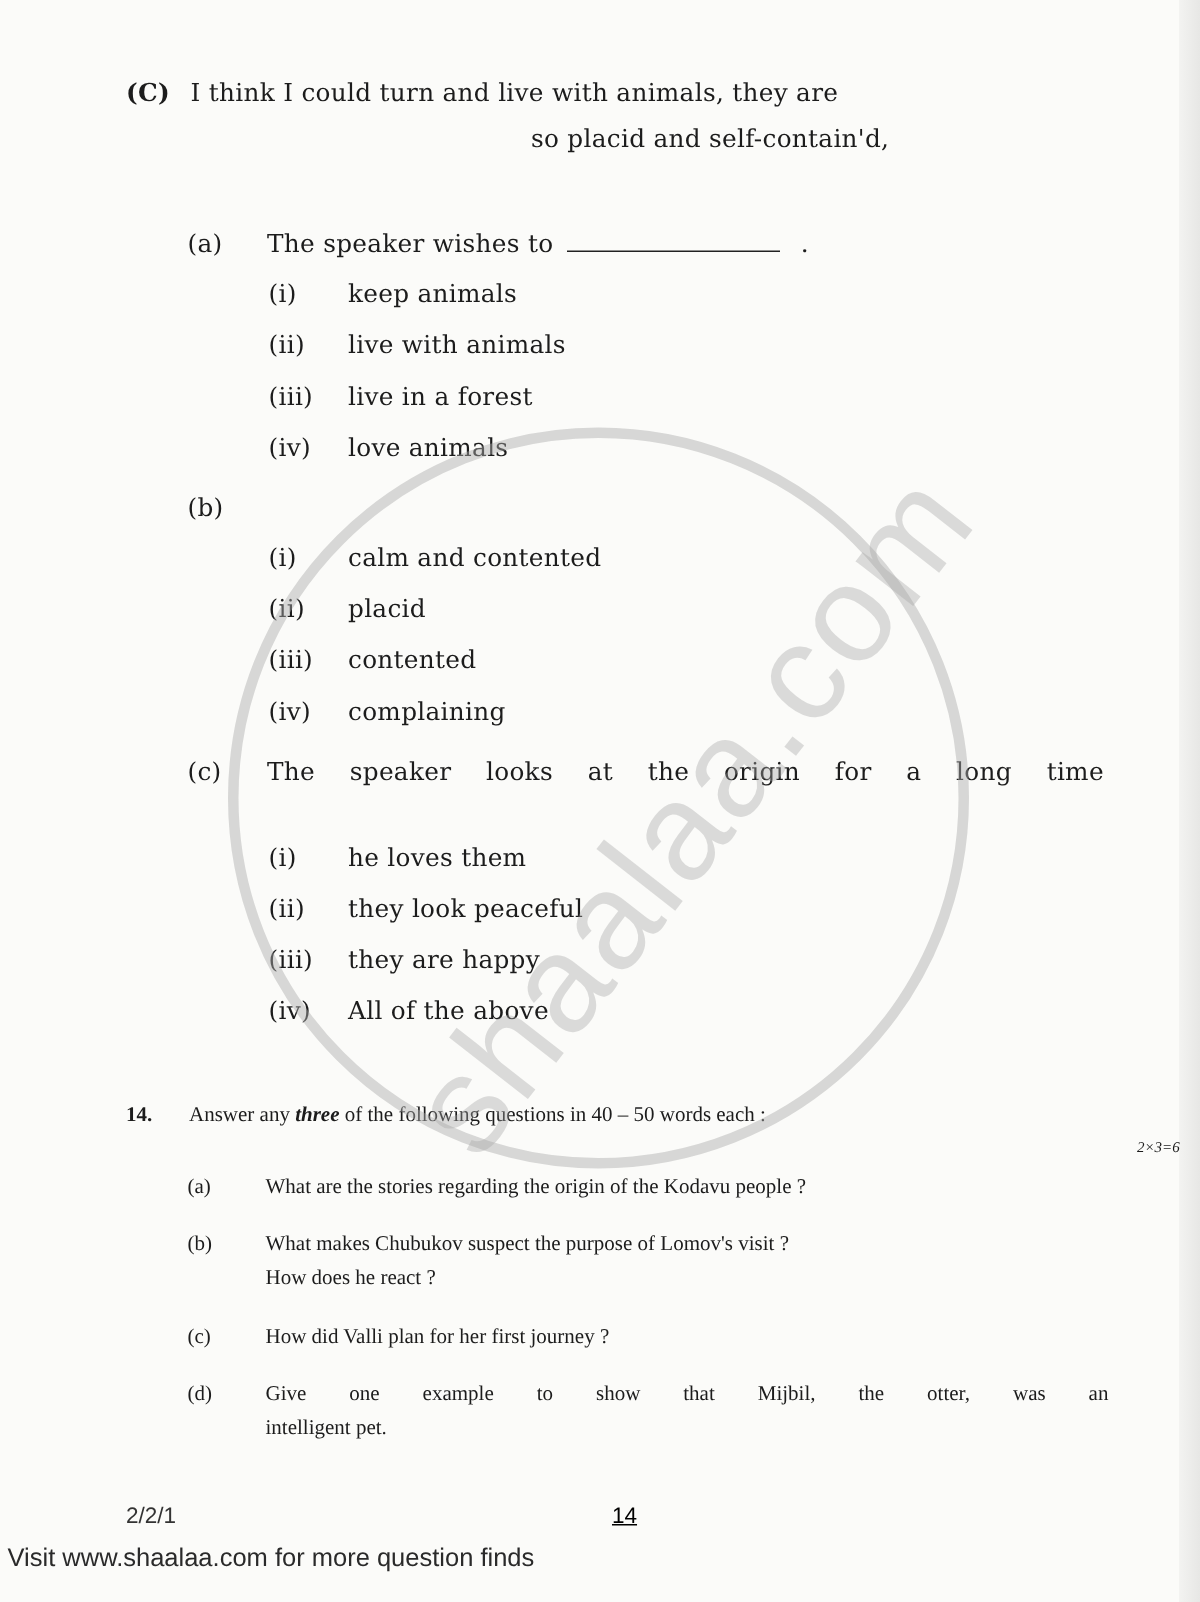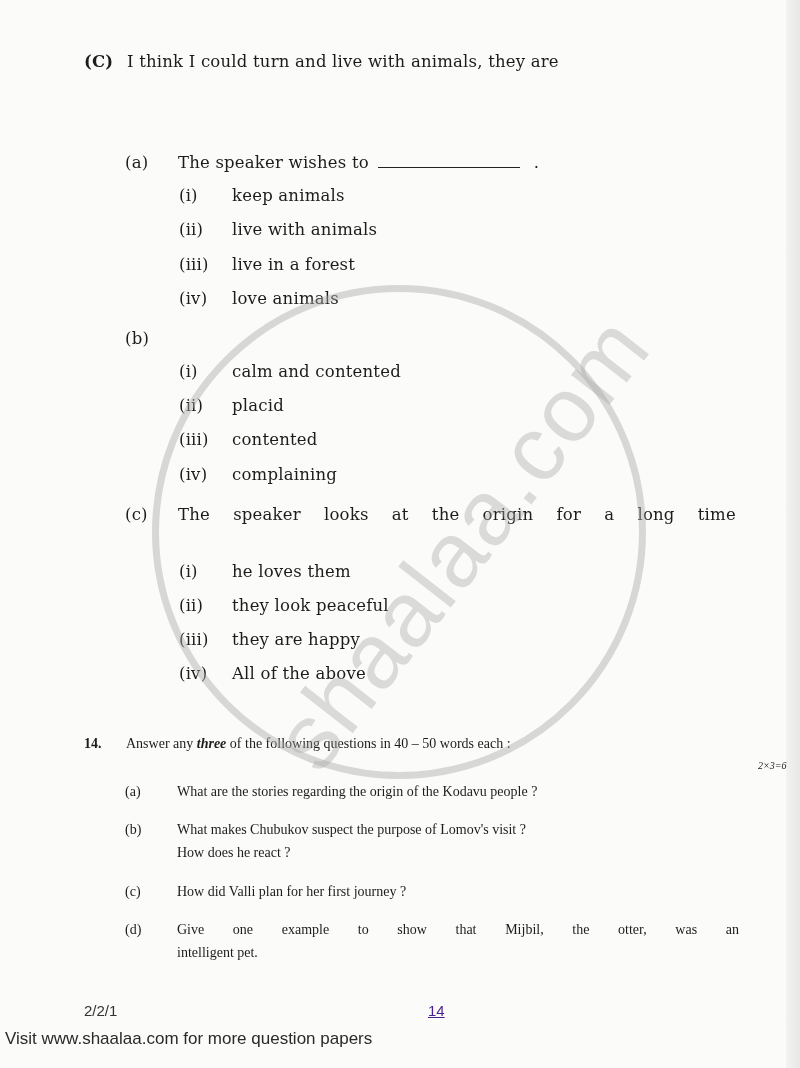--- a/index.html
+++ b/index.html
@@ -67,20 +67,21 @@
   </style>
 </head>
 <body>
 
 <div class="page">
 
   <div class="right-shade"></div>
 
   <div class="abs serif bold" style="left:84px; top:52px;">(C)</div>
   <div class="abs serif" style="left:127px; top:52px;">I think I could turn and live with animals, they are</div>
+  <div class="abs serif" style="left:354px; top:83px;">so placid and self-contain'd,</div>
 
   <div class="abs serif" style="left:125px; top:153px;">(a)</div>
   <div class="abs serif" style="left:178px; top:153px;">
     <span>The speaker wishes to</span>
     <span class="blank" style="width:142px; margin-left:4px;"></span>
     <span style="margin-left:8px;">.</span>
   </div>
   <div>
     <div class="abs serif" style="left:179px; top:186px;">(i)</div>
     <div class="abs serif" style="left:232px; top:186px;">keep animals</div>
@@ -156,19 +157,19 @@
     <span>that</span>
     <span>Mijbil,</span>
     <span>the</span>
     <span>otter,</span>
     <span>was</span>
     <span>an</span>
   </div>
   <div class="abs times" style="left:177px; top:945px;">intelligent pet.</div>
 
   <div class="abs sans" style="left:84px; top:1002px; font-size:15px; color:#333;">2/2/1</div>
-  <div class="abs sans" style="left:428px; top:1002px; font-size:15px; color:#4c1d95;text-decoration:underline;">14</div>
-  <div class="abs sans" style="left:5px; top:1029px; font-size:17px; color:#2a2a2a;">Visit www.shaalaa.com for more question papers</div>
+  <div class="abs sans" style="left:408px; top:1002px; font-size:15px; color:#000000;text-decoration:underline;">14</div>
+  <div class="abs sans" style="left:5px; top:1029px; font-size:17px; color:#2a2a2a;">Visit www.shaalaa.com for more question finds</div>
 
   <div class="wm-circle"></div>
   <div class="wm-text">shaalaa.com</div>
 
 </div>
 
 </body></html>

